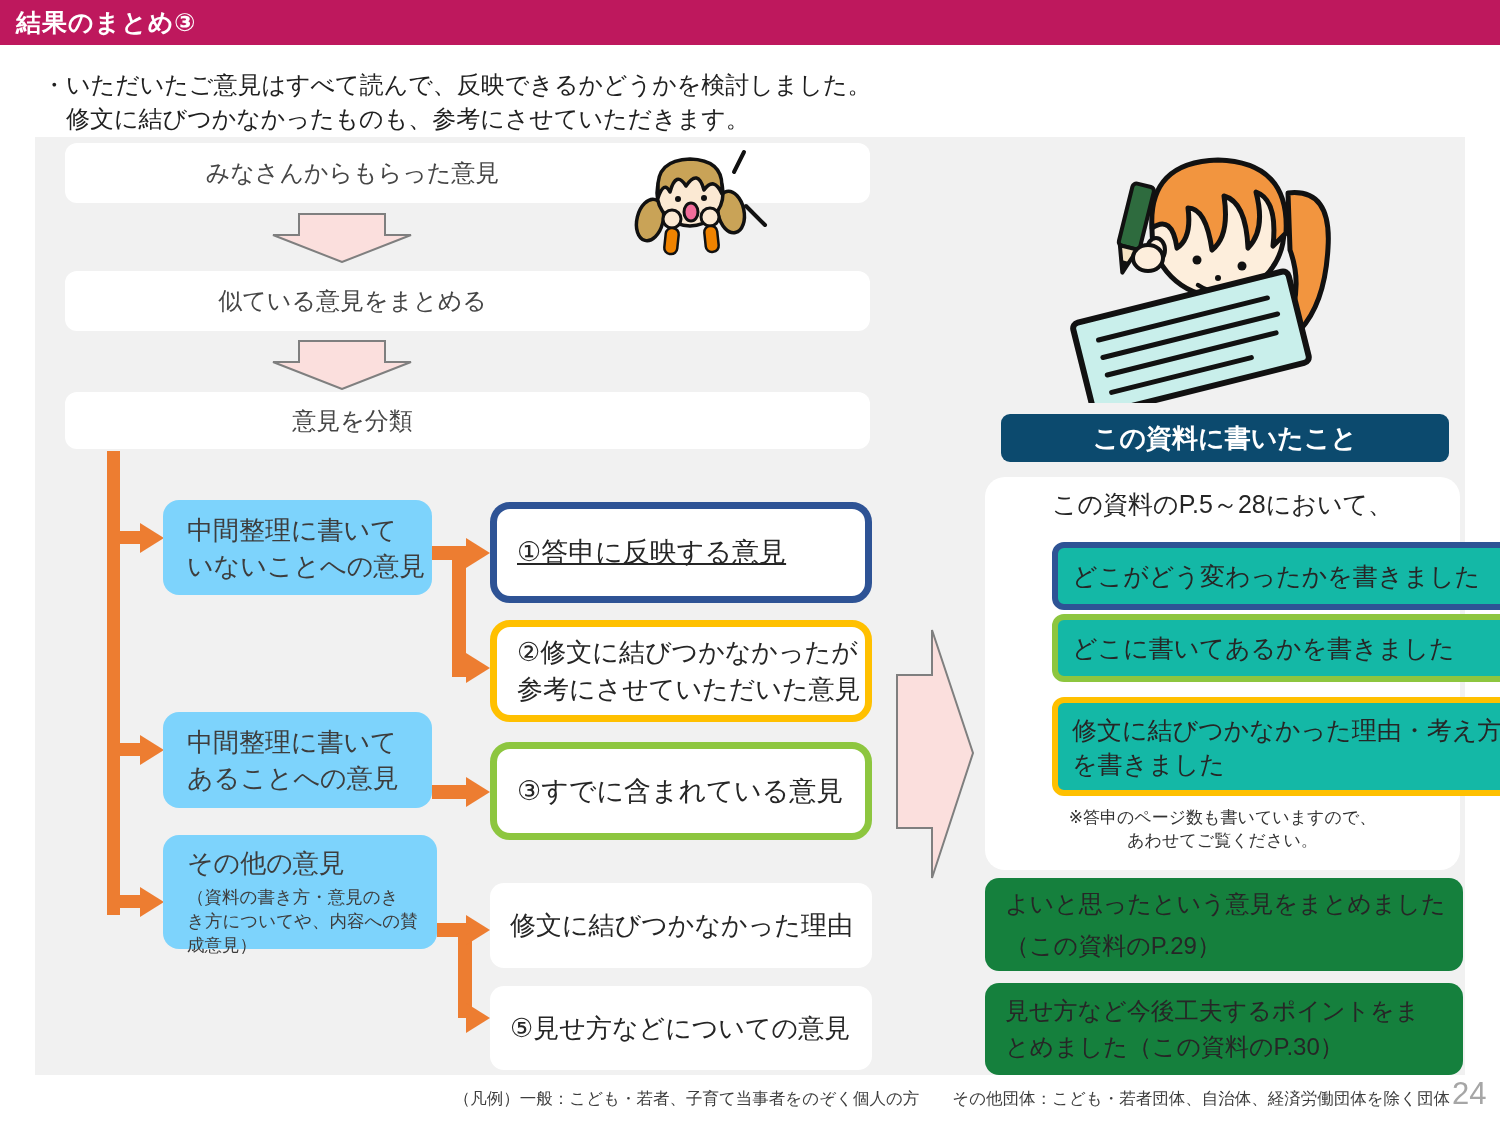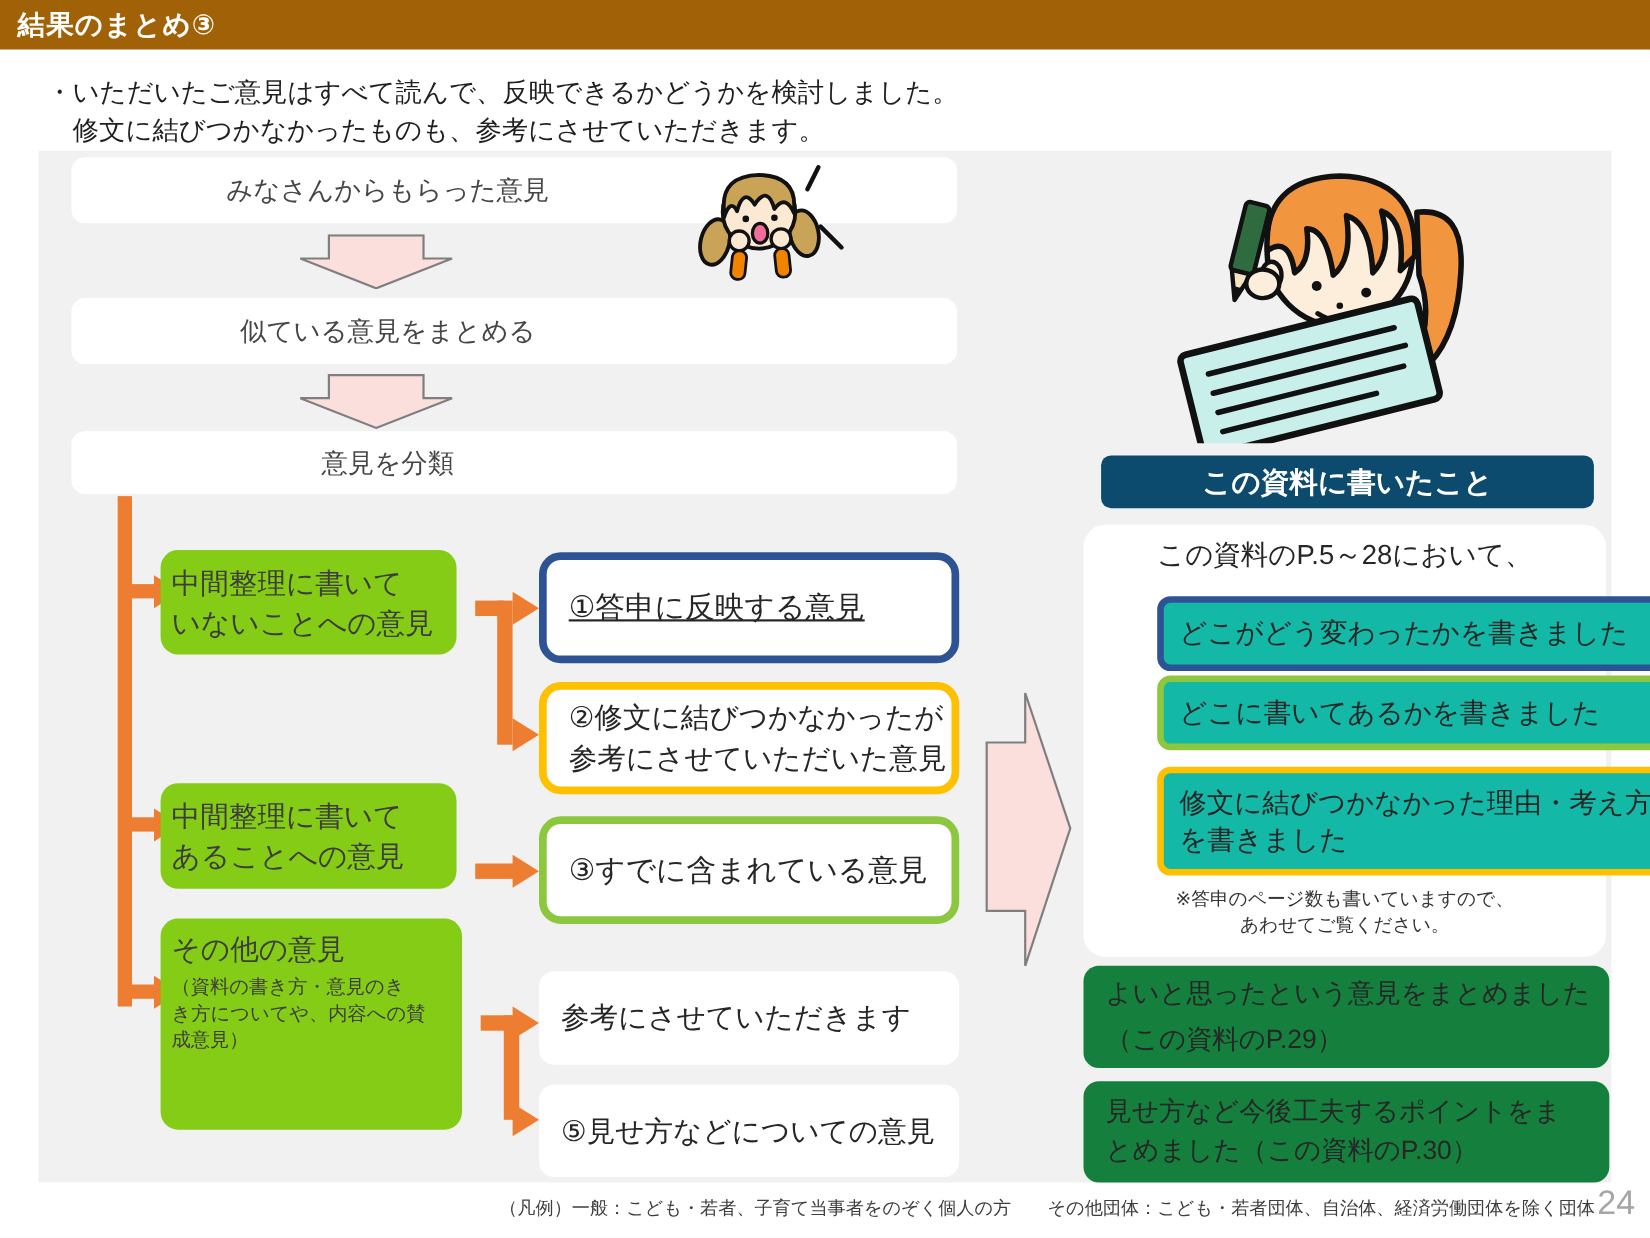--- a/index.html
+++ b/index.html
@@ -2,21 +2,21 @@
 <html><head>
 <meta charset="utf-8">
 <style>
   html,body{margin:0;padding:0;background:#fff;}
   #page{position:relative;width:1500px;height:1125px;background:#ffffff;overflow:hidden;
         font-family:"Liberation Sans","DejaVu Sans",sans-serif;color:#262626;}
   .abs{position:absolute;}
   .pre{white-space:pre-line;}
 
   
-  #topbar{left:0;top:0;width:1500px;height:45px;background:#a16207;display:flex;align-items:center;}
+  #topbar{left:0;top:0;width:1500px;height:45px;background:#be185d;display:flex;align-items:center;}
   #topbar .t{color:#fff;font-size:25px;font-weight:bold;padding-left:16px;letter-spacing:1px;}
 
   
   #intro{left:42px;top:68px;width:1100px;font-size:24px;line-height:34px;color:#1f1f1f;}
   #intro .row{display:flex;}
   #intro .b{width:24px;flex:none;}
 
   
   #panel{left:35px;top:137px;width:1430px;height:938px;background:#F1F1F1;}
 
@@ -29,24 +29,24 @@
   
   .pdown{left:272px;width:140px;height:50px;}
   #pd1{top:213px;} #pd2{top:340px;}
 
   
   .oline{background:#ED7D31;}
   .ohead{width:0;height:0;border-top:15px solid transparent;border-bottom:15px solid transparent;
          border-left:24px solid #ED7D31;}
 
   
-  .cat{left:146px;width:269px;background:#84cc16;border-radius:16px;box-sizing:border-box;
-       display:flex;align-items:center;font-size:26px;line-height:36px;color:#3d3d3d;padding-left:10px;}
+  .cat{left:163px;width:269px;background:#7dd3fc;border-radius:16px;box-sizing:border-box;
+       display:flex;align-items:center;font-size:26px;line-height:36px;color:#3d3d3d;padding-left:24px;}
   #cat1{top:500px;height:95px;} #cat2{top:712px;height:96px;}
-  #cat3{top:835px;width:274px;height:192px;display:block;padding-top:10px;}
+  #cat3{top:835px;width:274px;height:114px;display:block;padding-top:10px;}
   #cat3 .sub{font-size:17.5px;line-height:24px;color:#3d3d3d;margin-top:4px;}
 
   
   .item{left:490px;width:382px;background:#fff;border-radius:20px;box-sizing:border-box;
         display:flex;align-items:center;font-size:26px;line-height:37px;color:#262626;padding-left:20px;}
   #it1{top:502px;height:101px;border:7px solid #2E5395;font-size:27px;text-decoration:underline;}
   #it2{top:620px;height:102px;border:7px solid #FFC000;}
   #it3{top:742px;height:98px;border:7px solid #8DC63F;font-size:27px;}
   #it4{top:883px;height:85px;border-radius:14px;}
   #it5{top:986px;height:84px;border-radius:14px;}
@@ -149,21 +149,21 @@
 
   <div class="abs oline" style="left:437px;top:923px;width:28px;height:14px;"></div>
   <div class="abs oline" style="left:458px;top:923px;width:14px;height:95px;"></div>
   <div class="abs ohead" style="left:466px;top:915px;"></div>
   <div class="abs ohead" style="left:466px;top:1003px;"></div>
 
   <div class="abs item" id="it1">①答申に反映する意見</div>
   <div class="abs item pre" id="it2">②修文に結びつかなかったが
 参考にさせていただいた意見</div>
   <div class="abs item" id="it3">③すでに含まれている意見</div>
-  <div class="abs item" id="it4">参考にさせていただきます</div>
+  <div class="abs item" id="it4">修文に結びつかなかった理由</div>
   <div class="abs item" id="it5">⑤見せ方などについての意見</div>
 
   <svg class="abs" style="left:895px;top:628px;width:80px;height:252px;" viewBox="0 0 80 252">
     <path d="M2,47 L37,47 L37,2 L78,125 L37,250 L37,200 L2,200 Z" fill="#FBDFDD" stroke="#7F7F7F" stroke-width="2" stroke-linejoin="miter"></path>
   </svg>
 
   <svg class="abs" style="left:1060px;top:138px;width:320px;height:265px;" viewBox="0 0 320 265">
     <path d="M228,55 Q272,50 268,110 Q265,165 240,192 Q230,198 226,190 Q244,150 230,112 Z" fill="#F2953F" stroke="#111" stroke-width="5" stroke-linejoin="round"></path>
     <circle cx="158" cy="92" r="66" fill="#FDEEDC" stroke="#111" stroke-width="5"></circle>
     <path d="M92,90 Q88,24 158,22 Q230,24 226,95 L213,108 Q218,62 196,54 Q206,92 188,110 Q186,64 164,58 Q170,98 152,112 Q146,70 128,70 Q132,100 117,110 Q112,76 92,90 Z" fill="#F2953F" stroke="#111" stroke-width="5" stroke-linejoin="round"></path>

